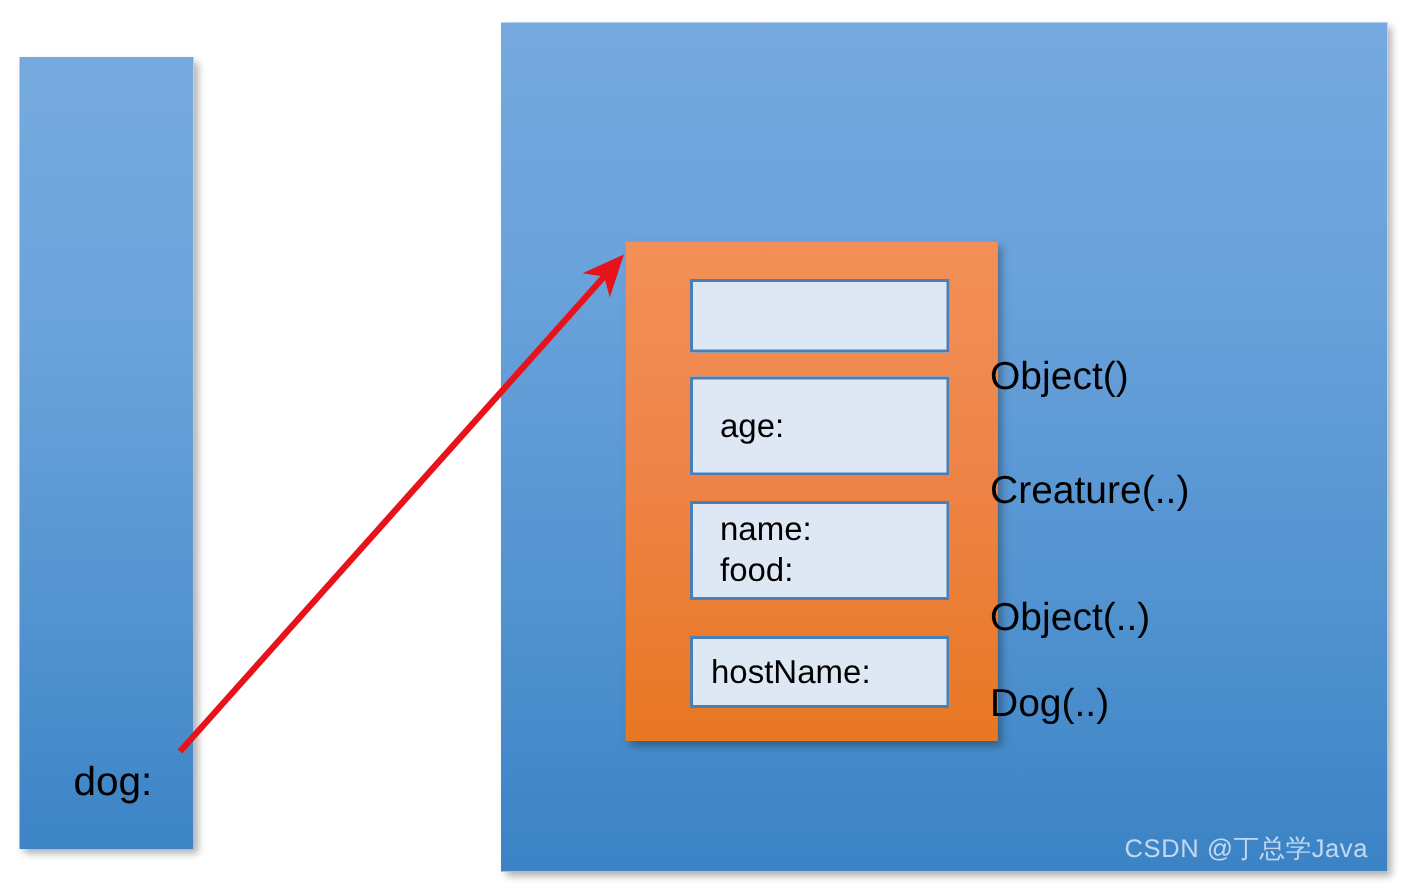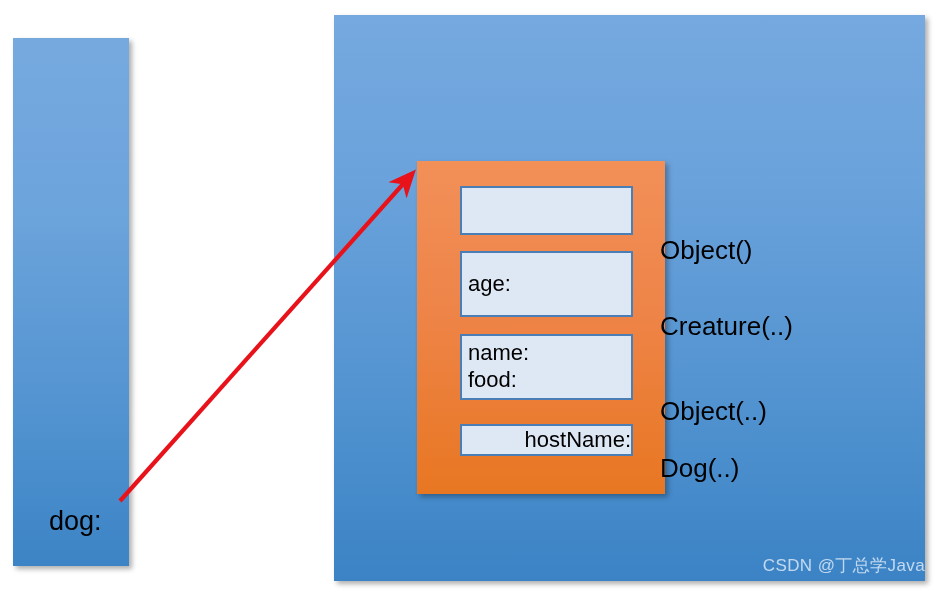--- a/index.html
+++ b/index.html
@@ -64,29 +64,29 @@
   .field-slot {
     position: absolute;
     left: 43px;   
     width: 173px;
     background: #DEE8F4;
     border: 2px solid #4A7EB5;
     box-sizing: border-box;
     color: #000000;
     font-size: 22px;
     line-height: 1.22;
-    padding-left: 6px;
+    padding-left: 18px;
     display: flex;
     flex-direction: column;
     justify-content: center;
   }
   .slot-object   { top: 25px;  height: 49px; }
   .slot-creature { top: 90px;  height: 66px; }
   .slot-animal   { top: 173px; height: 66px; }
-  .slot-dog      { top: 263px; height: 32px; padding-left: 12px; align-items: flex-end; }
+  .slot-dog      { top: 263px; height: 48px; padding-left: 12px; }
   .field-line { white-space: nowrap; }
 
   
   .ctor-label {
     position: absolute;
     left: 326px;   
     font-size: 26px;
     color: #000000;
     white-space: nowrap;
     line-height: 1;
@@ -103,21 +103,21 @@
     left: 0;
     top: 0;
     width: 940px;
     height: 594px;
     pointer-events: none;
   }
 
   
   .watermark {
     position: absolute;
-    right: 0;
+    right: 13px;
     bottom: 4px;
     font-size: 17px;
     color: rgba(226, 238, 250, 0.80);
     white-space: nowrap;
     letter-spacing: 0.4px;
   }
 </style>
 </head>
 <body>
 

